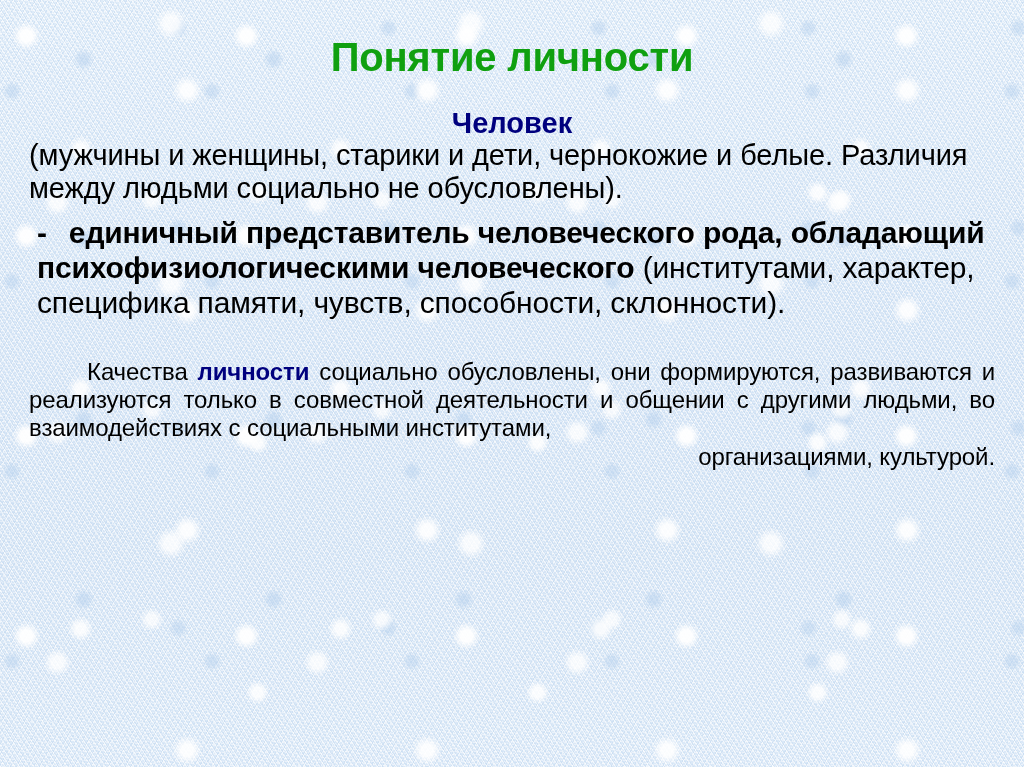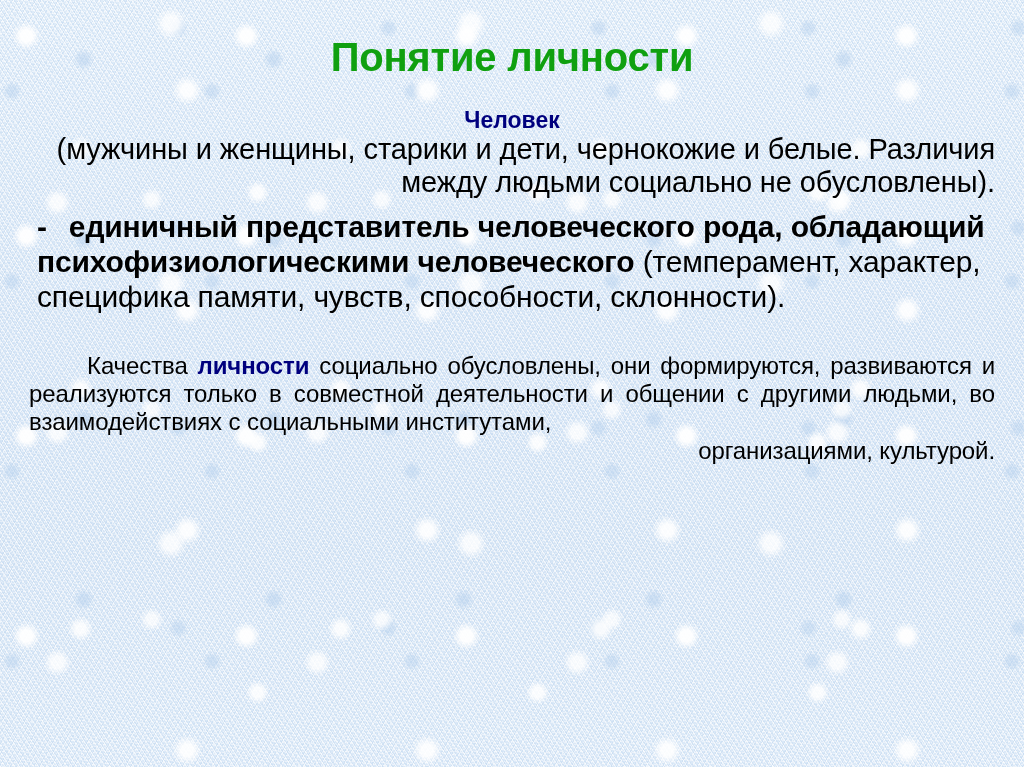--- a/index.html
+++ b/index.html
@@ -73,21 +73,21 @@
     line-height: 1.0;
     padding-top: 10px;
     letter-spacing: -0.2px;
   }
 
   
   .heading-blue {
     text-align: center;
     color: #00007e;
     font-weight: bold;
-    font-size: 23px;
+    font-size: 29px;
     line-height: 1.0;
     padding-top: 5px;
   }
 
   .heading-individ {
     padding-top: 9px;
   }
 
   
   .def-bold {
@@ -110,21 +110,21 @@
     display: inline-block;
     width: 22px;
   }
 
   
   .para-regular {
     font-weight: normal;
     font-size: 29px;
     line-height: 1.165;
     color: #000000;
-    text-align: right;
+    text-align: left;
     letter-spacing: -0.1px;
   }
 
   .para-regular-tight {
     padding-top: 1px;
   }
 
   
   .inline-normal {
     font-weight: normal;
@@ -162,19 +162,19 @@
   <div class="content">
 
     <h1 class="title">Понятие личности</h1>
 
     <div class="heading-blue">Человек</div>
 
 
     <div class="para-regular para-regular-tight">(мужчины и женщины, старики и дети, чернокожие и белые. Различия между людьми социально не обусловлены).</div>
 
 
-    <div class="def-bold def-bold-2"><span>-</span><span class="dash-gap"></span><span>единичный представитель человеческого рода, обладающий психофизиологическими </span><span>человеческого</span><span class="inline-normal"> (темперамент, характер, специфика памяти, чувств, способности, склонности).</span></div>
+    <div class="def-bold def-bold-2"><span>-</span><span class="dash-gap"></span><span>единичный представитель человеческого рода, обладающий психофизиологическими </span><span>человеческого</span><span class="inline-normal"> (институтами, характер, специфика памяти, чувств, способности, склонности).</span></div>
 
     <p class="para-justify"><span>Качества </span><span class="bold-blue">личности</span><span> социально обусловлены, они формируются, развиваются и реализуются только в совместной деятельности и общении с другими людьми, во взаимодействиях с социальными институтами,</span><span class="last-line">организациями, культурой.</span></p>
 
   </div>
 
 </div>
 
 </body></html>

